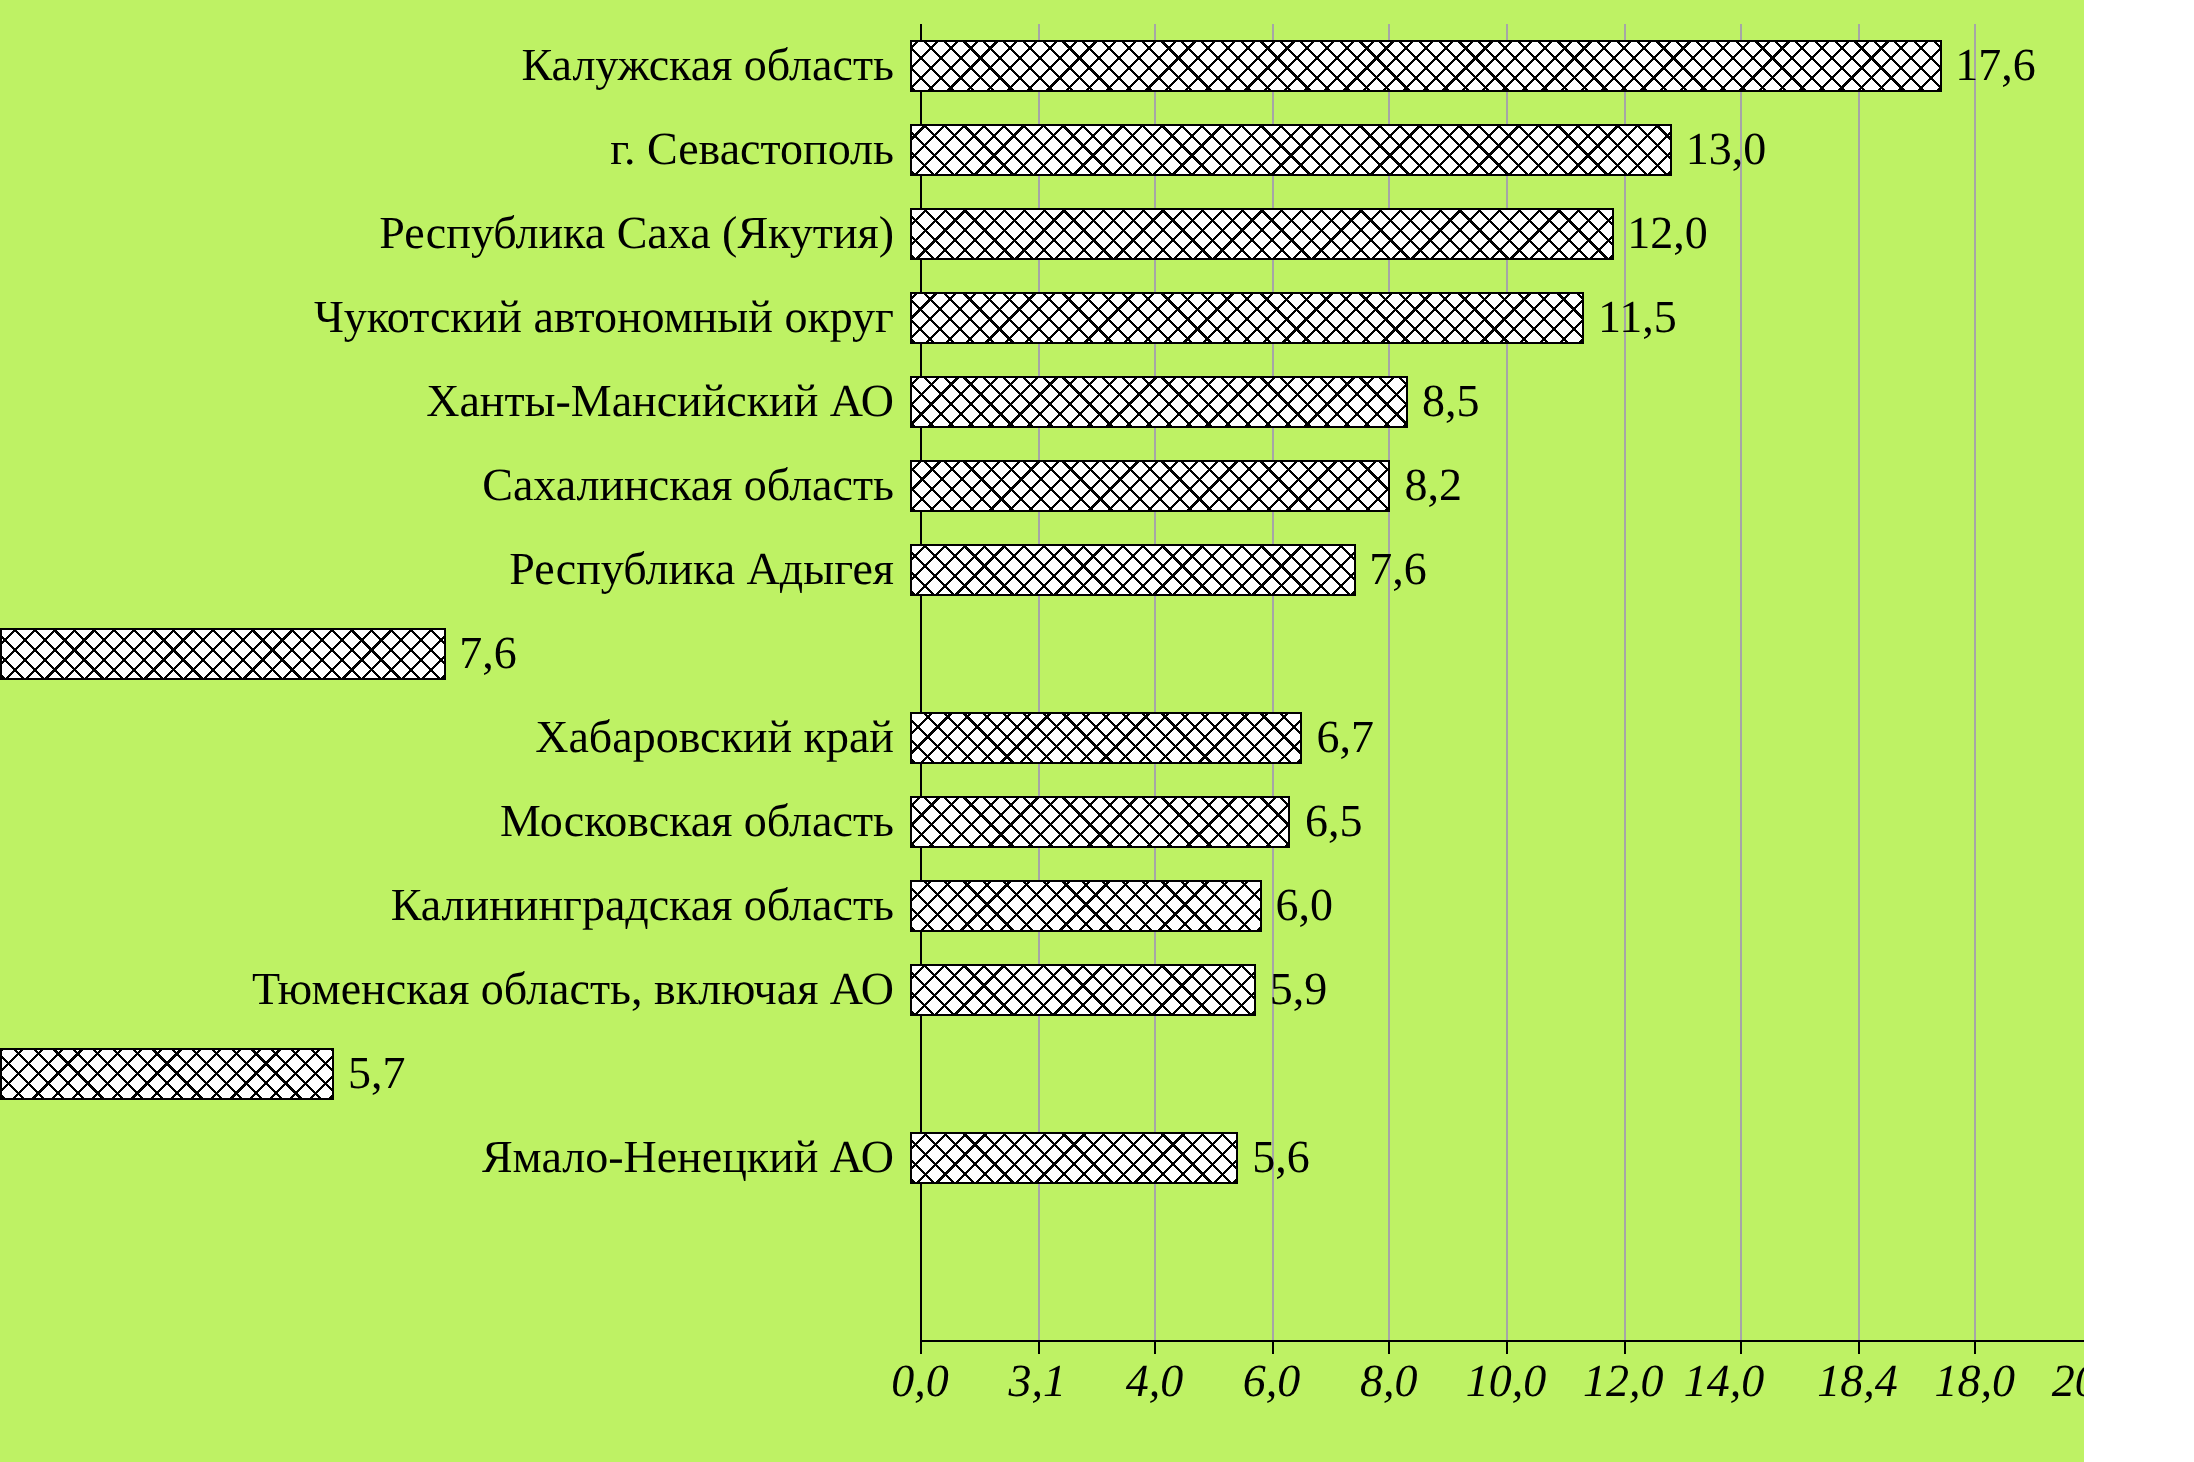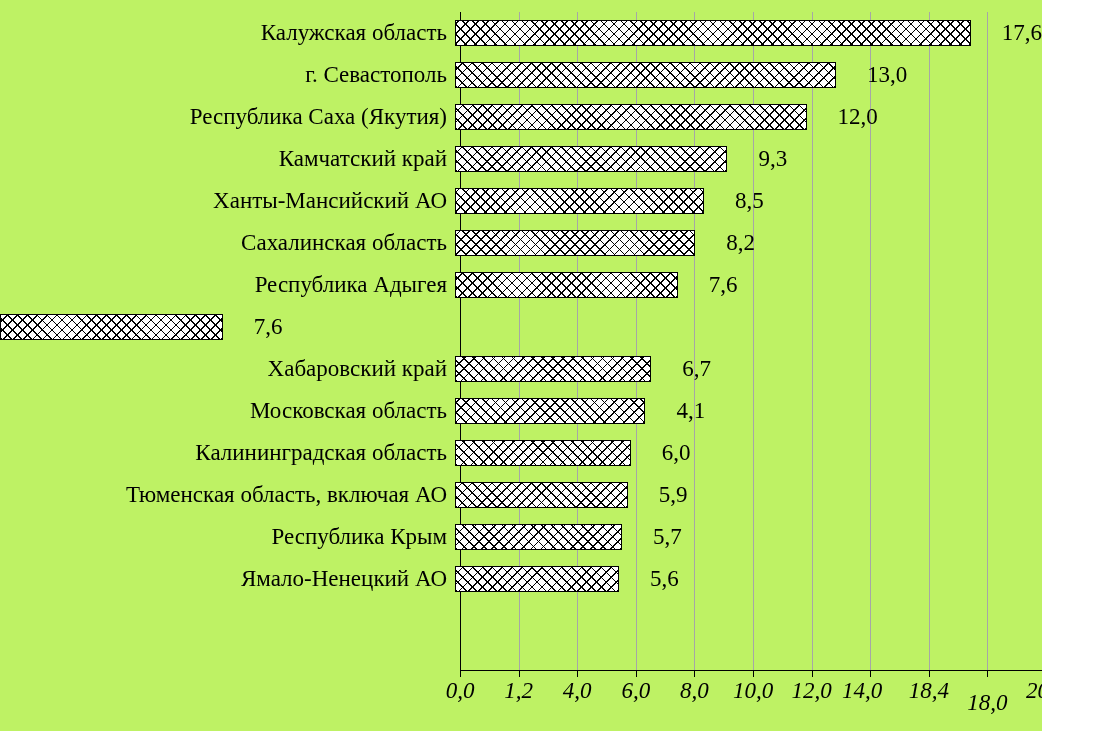--- a/index.html
+++ b/index.html
@@ -42,21 +42,20 @@
     font-size: 23px;
     line-height: 26px;
     white-space: nowrap;
   }
   .bar-wrap {
     position: relative;
     flex: 1;
     height: 42px;
     display: flex;
     align-items: center;
-    gap: 24px;
   }
   .bar {
     height: 26px;
     box-sizing: border-box;
     border: 1.4px solid #000000;
     background-color: #ffffff;
     background-image:
       repeating-linear-gradient(45deg, #000 0px, #000 1.1px, transparent 1.1px, transparent 7px),
       repeating-linear-gradient(-45deg, #000 0px, #000 1.1px, transparent 1.1px, transparent 7px);
     position: relative;
@@ -161,24 +160,24 @@
         </div>
       </div>
       <div class="row">
         <div class="cat-label">Республика Саха (Якутия)</div>
         <div class="bar-wrap">
           <div class="bar" style="width: 351.6px;"></div>
           <div class="val-label">12,0</div>
         </div>
       </div>
       <div class="row">
-        <div class="cat-label">Камчатский край</div>
-        <div class="bar-wrap">
-          <div class="bar" style="width: 272.49px;"></div>
-          <div class="val-label">9,3</div>
+        <div class="cat-label">Чукотский автономный округ</div>
+        <div class="bar-wrap">
+          <div class="bar" style="width: 336.95px;"></div>
+          <div class="val-label">11,5</div>
         </div>
       </div>
       <div class="row">
         <div class="cat-label">Ханты-Мансийский АО</div>
         <div class="bar-wrap">
           <div class="bar" style="width: 249.05px;"></div>
           <div class="val-label">8,5</div>
         </div>
       </div>
       <div class="row">
@@ -205,72 +204,71 @@
         <div class="cat-label">Хабаровский край</div>
         <div class="bar-wrap">
           <div class="bar" style="width: 196.31px;"></div>
           <div class="val-label">6,7</div>
         </div>
       </div>
       <div class="row">
         <div class="cat-label">Московская область</div>
         <div class="bar-wrap">
           <div class="bar" style="width: 190.45px;"></div>
-          <div class="val-label">4,1</div>
+          <div class="val-label">6,5</div>
         </div>
       </div>
       <div class="row">
         <div class="cat-label">Калининградская область</div>
         <div class="bar-wrap">
           <div class="bar" style="width: 175.8px;"></div>
           <div class="val-label">6,0</div>
         </div>
       </div>
       <div class="row">
         <div class="cat-label">Тюменская область, включая АО</div>
         <div class="bar-wrap">
           <div class="bar" style="width: 172.87px;"></div>
           <div class="val-label">5,9</div>
         </div>
       </div>
       <div class="row">
-        <div class="cat-label">Республика Крым</div>
         <div class="bar-wrap">
           <div class="bar" style="width: 167.01px;"></div>
           <div class="val-label">5,7</div>
         </div>
       </div>
       <div class="row">
         <div class="cat-label">Ямало-Ненецкий АО</div>
         <div class="bar-wrap">
           <div class="bar" style="width: 164.08px;"></div>
           <div class="val-label">5,6</div>
         </div>
       </div>
     </div>
 
   <div id="xaxis">
     <div class="xaxis-line"></div>
   <div class="xtick" style="left: 0px;"></div>
       <div class="xtick-label" style="left: 0px;">0,0</div>
       <div class="xtick" style="left: 58.6px;"></div>
-      <div class="xtick-label" style="left: 58.6px;">1,2</div>
+      <div class="xtick-label" style="left: 58.6px;">3,1</div>
       <div class="xtick" style="left: 117.2px;"></div>
       <div class="xtick-label" style="left: 117.2px;">4,0</div>
       <div class="xtick" style="left: 175.8px;"></div>
       <div class="xtick-label" style="left: 175.8px;">6,0</div>
       <div class="xtick" style="left: 234.4px;"></div>
       <div class="xtick-label" style="left: 234.4px;">8,0</div>
       <div class="xtick" style="left: 293px;"></div>
       <div class="xtick-label" style="left: 293px;">10,0</div>
       <div class="xtick" style="left: 351.6px;"></div>
       <div class="xtick-label" style="left: 351.6px;">12,0</div>
       <div class="xtick" style="left: 410.2px;"></div>
       <div class="xtick-label" style="left: 402px;">14,0</div>
       <div class="xtick" style="left: 468.8px;"></div>
       <div class="xtick-label" style="left: 468.8px;">18,4</div>
       <div class="xtick" style="left: 527.4px;"></div>
-      <div class="xtick-label" style="left: 527.4px; margin-top: 12px;">18,0</div>
+      <div class="xtick-label" style="left: 527.4px;">18,0</div>
       <div class="xtick" style="left: 586px;"></div>
       <div class="xtick-label" style="left: 586px;">20,0</div>
     </div>
 
 </div>
 
 </body></html>

